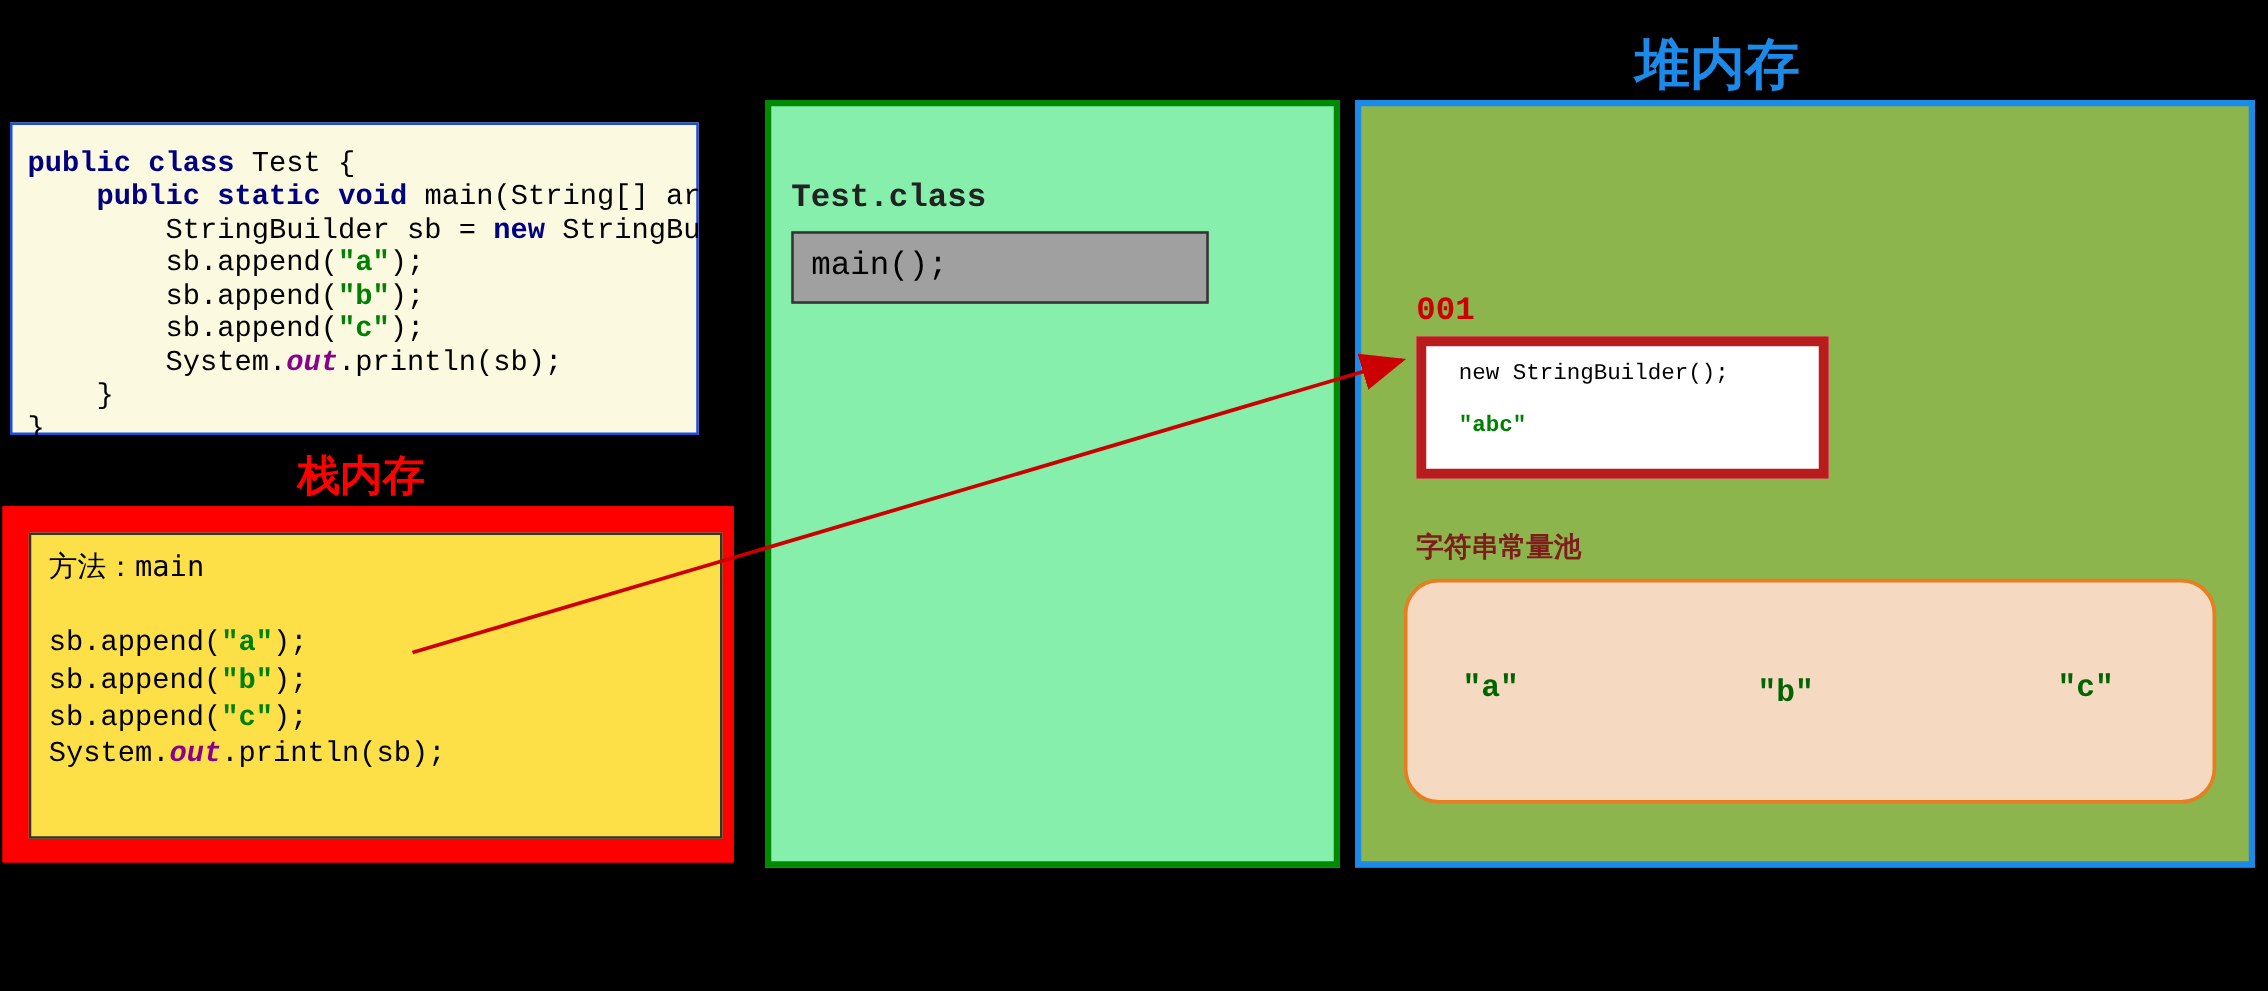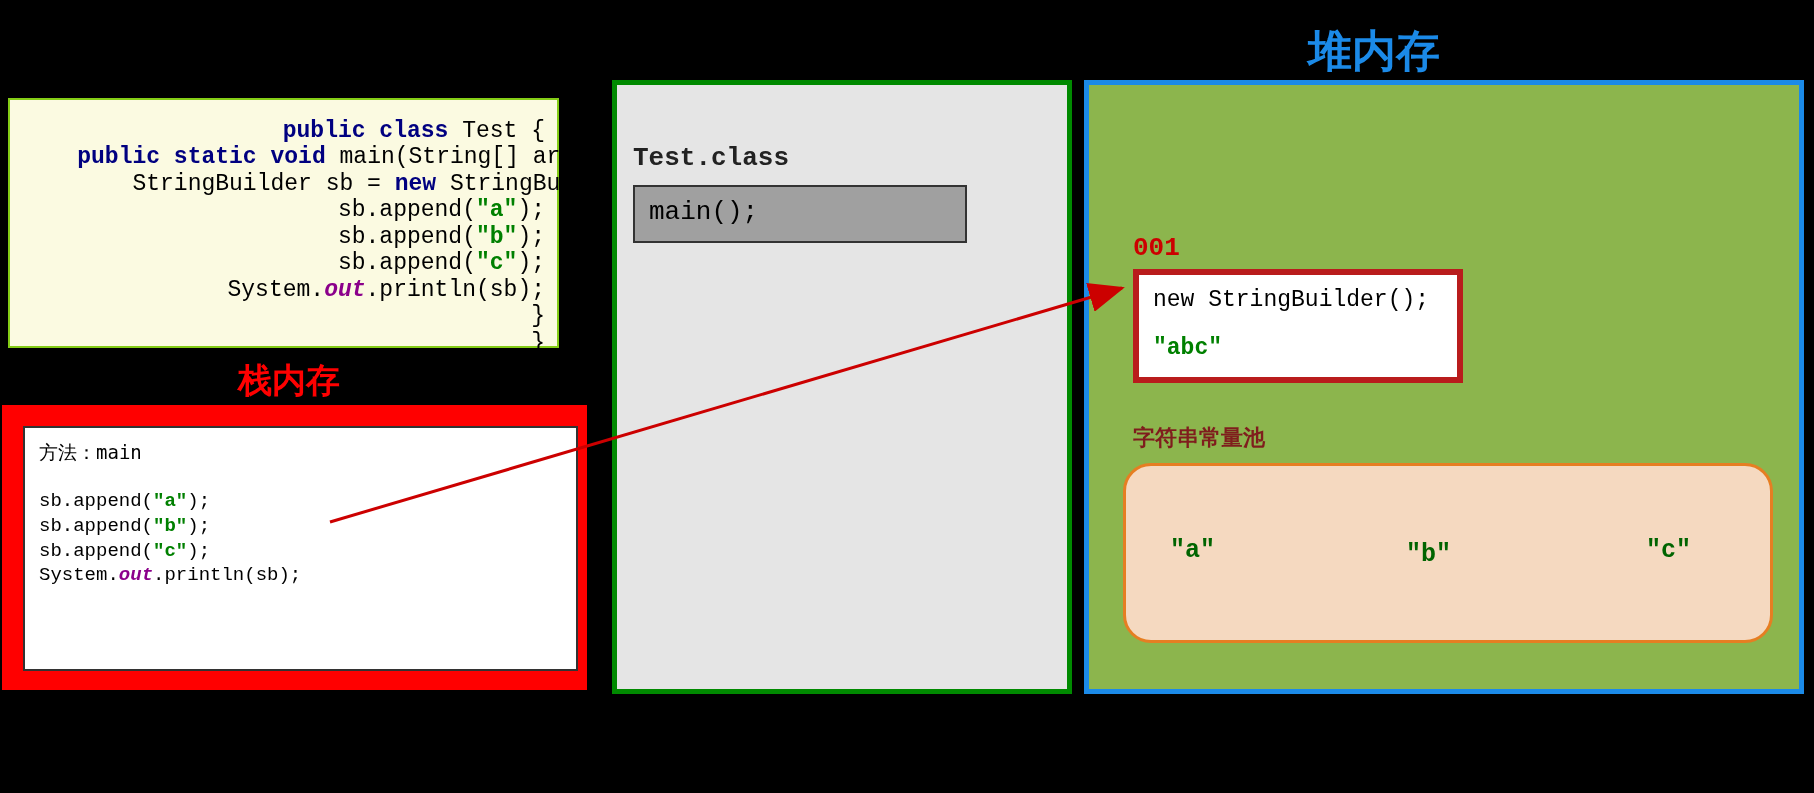--- a/index.html
+++ b/index.html
@@ -19,25 +19,24 @@
     background: #000;
   }
   
   .code-panel {
     position: absolute;
     left: 8px;
     top: 98px;
     width: 551px;
     height: 250px;
     background: #FBFAE1;
-    border: 2px solid #84cc16;
+    border: 2px solid #1d4ed8;
     padding: 18px 12px;
     font-size: 23px;
     line-height: 1.15;
-    text-align: right;
   }
   .kw { color: #000080; font-weight: bold; }
   .str { color: #008000; font-weight: bold; }
   .outref { color: #8b008b; font-style: italic; font-weight: bold; }
   .code-line { white-space: pre; color: #000; }
   
   .stack-label {
     position: absolute;
     left: 212px;
     top: 358px;
@@ -56,44 +55,44 @@
     height: 285px;
     border: 11px solid #ff0000;
     background: #ff0000;
   }
   .stack-inner {
     position: absolute;
     left: 10px;
     top: 10px;
     width: 555px;
     height: 245px;
-    background: #ffffff;
+    background: #fde047;
     border: 2px solid #333;
     padding: 12px 14px;
-    font-size: 19px;
+    font-size: 23px;
     line-height: 1.3;
   }
   .addr { color: #cc0000; font-weight: bold; }
   
   .method-label {
     position: absolute;
     left: 785px;
     top: 22px;
     color: #008a00;
     font-weight: bold;
     font-size: 38px;
     font-family: "Microsoft YaHei", sans-serif;
   }
   .method-area {
     position: absolute;
     left: 612px;
     top: 80px;
     width: 460px;
     height: 614px;
-    background: #e5e5e5;
+    background: #86efac;
     border: 5px solid #008a00;
   }
   .method-class {
     position: absolute;
     left: 16px;
     top: 58px;
     font-size: 26px;
     font-weight: bold;
     color: #222;
   }
@@ -136,23 +135,23 @@
     font-weight: bold;
     font-size: 26px;
   }
   .heap-obj {
     position: absolute;
     left: 44px;
     top: 184px;
     width: 330px;
     height: 114px;
     background: #fff;
-    border: 6px solid #b91c1c;
-    padding: 12px 14px;
-    font-size: 23px;
+    border: 8px solid #b91c1c;
+    padding: 12px 26px;
+    font-size: 18px;
   }
   .heap-obj .l1 { color: #000; }
   .heap-obj .l2 { color: #008000; font-weight: bold; margin-top: 22px; }
   .pool-label {
     position: absolute;
     left: 44px;
     top: 338px;
     color: #7f1d1d;
     font-weight: bold;
     font-size: 22px;

